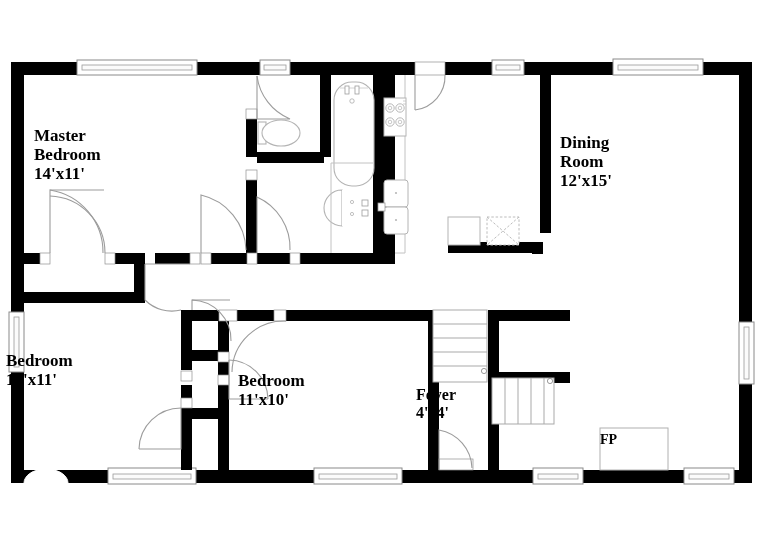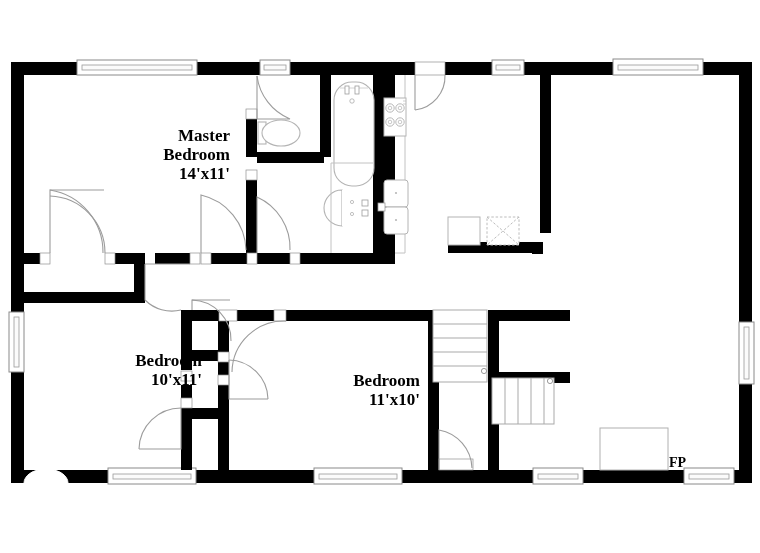--- a/index.html
+++ b/index.html
@@ -22,36 +22,36 @@
   #plan-svg {
     position: absolute;
     left: 0;
     top: 0;
     width: 760px;
     height: 553px;
     display: block;
   }
   .room-label {
     position: absolute;
-    text-align: right;
+    text-align: left;
     font-family: "Liberation Serif", serif;
     font-weight: bold;
     color: #000000;
     line-height: 1.12;
     white-space: pre-line;
     user-select: none;
   }
   .lbl-master   { left: 34px;  top: 126px; width: 196px; font-size: 17px; }
   .lbl-kitchen  { left: 400px; top: 133px; width: 160px; font-size: 17px; }
   .lbl-dining   { left: 560px; top: 133px; width: 180px; font-size: 17px; }
   .lbl-bed2     { left: 6px;   top: 351px; width: 196px; font-size: 17px; }
   .lbl-bed3     { left: 238px; top: 371px; width: 182px; font-size: 17px; }
   .lbl-foyer    { left: 416px; top: 386px; width: 82px;  font-size: 16px; }
   .lbl-open     { left: 570px; top: 341px; width: 140px; font-size: 16px; }
-  .lbl-fp       { left: 600px; top: 455px; width: 86px;  font-size: 14px; }
+  .lbl-fp       { left: 600px; top: 432px; width: 86px;  font-size: 14px; }
 </style>
 </head>
 <body>
 
 <div id="floorplan-root">
 
   <svg id="plan-svg" viewBox="0 0 760 553">
 
     <g>
       <rect x="11" y="62" width="741" height="421" fill="#ffffff"></rect>
@@ -306,19 +306,24 @@
 
     <g fill="#ffffff" stroke="#b0b0b0" stroke-width="1">
       <rect x="600" y="428" width="68" height="42"></rect>
     </g>
 
   </svg>
 
   <div class="room-label lbl-master">Master
 Bedroom
 14'x11'</div>
+  <div class="room-label lbl-dining">Dining
+Room
+12'x15'</div>
   <div class="room-label lbl-bed2">Bedroom
 10'x11'</div>
   <div class="room-label lbl-bed3">Bedroom
 11'x10'</div>
+  <div class="room-label lbl-foyer">Foyer
+4'x4'</div>
   <div class="room-label lbl-fp">FP</div>
 
 </div>
 
 </body></html>

